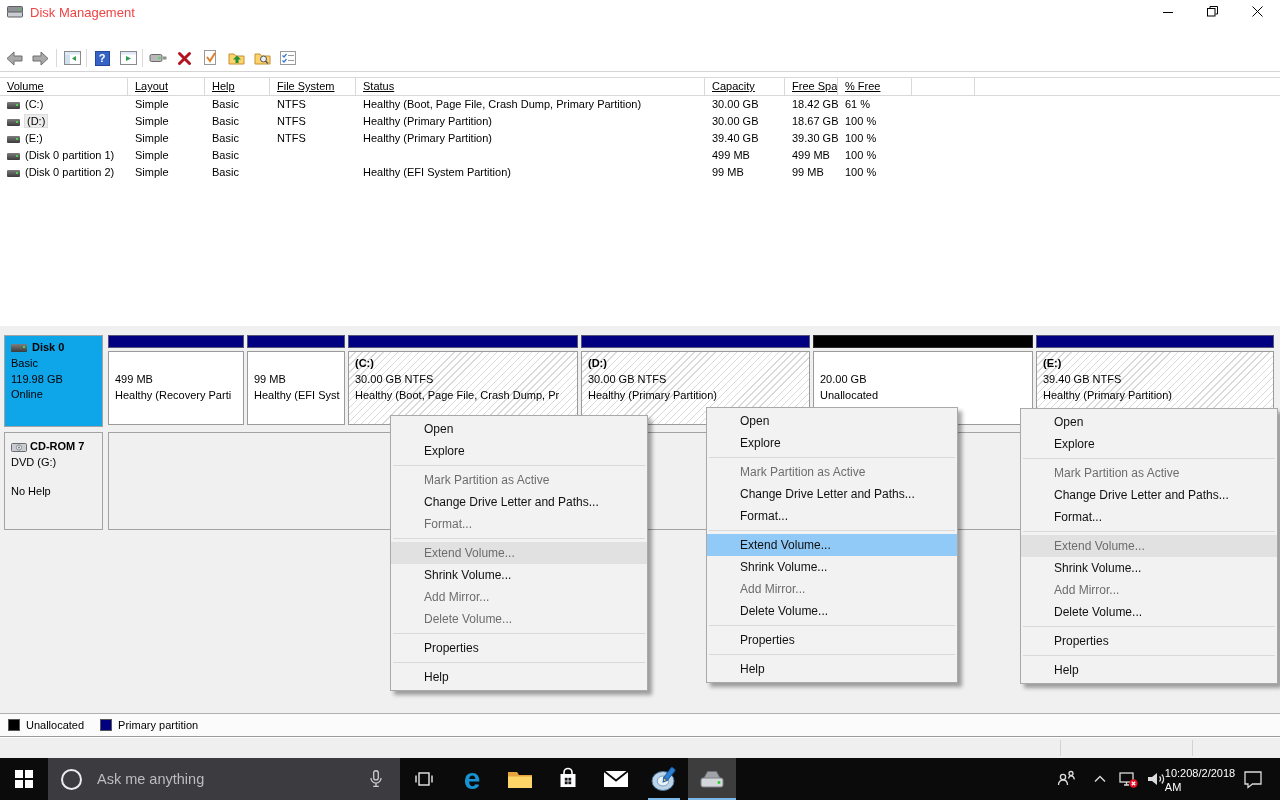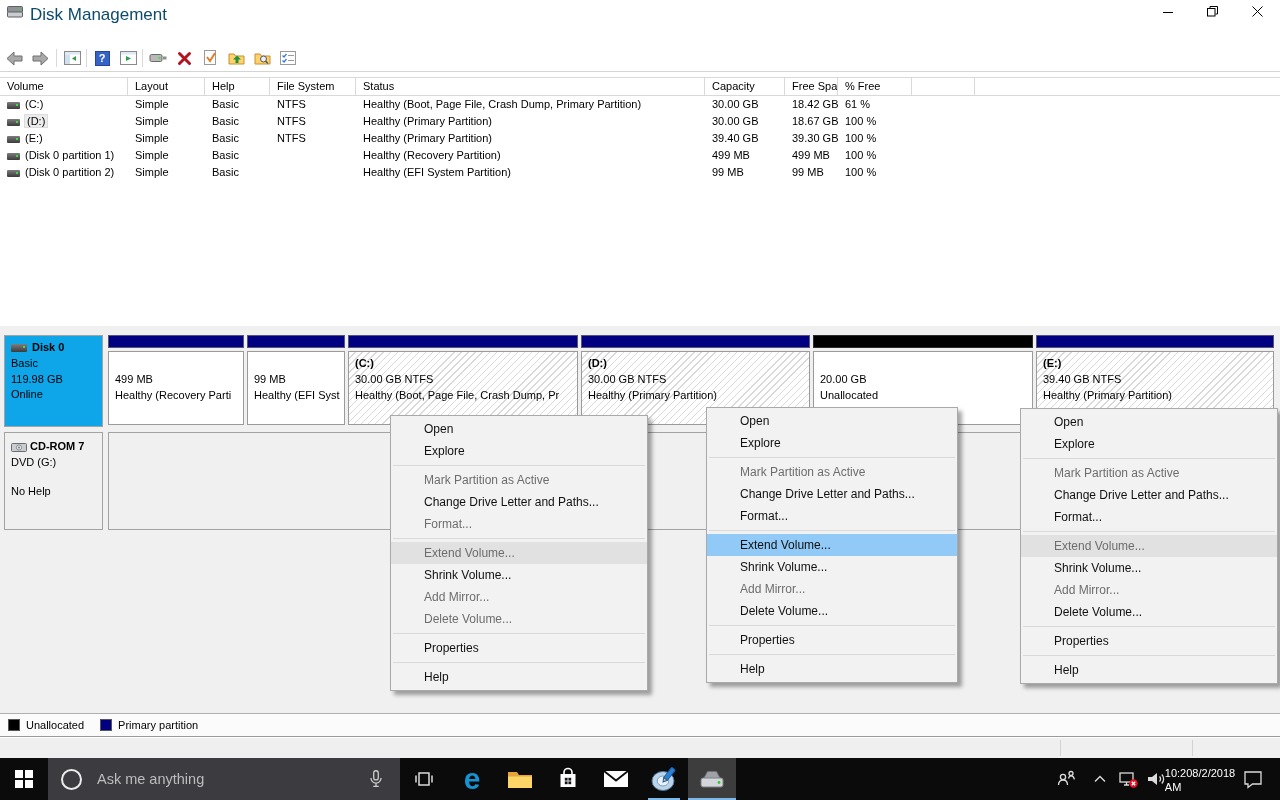--- a/index.html
+++ b/index.html
@@ -3,38 +3,38 @@
 <meta charset="utf-8">
 <style>
   * { margin:0; padding:0; box-sizing:border-box; }
   html,body { background:#444; }
   body { font-family:"Liberation Sans", sans-serif; }
   #screen { position:relative; width:1280px; height:800px; background:#fff; overflow:hidden; }
 
   
   .titlebar { position:absolute; top:0; left:0; right:0; height:23px; background:#fff; }
   .tb-appicon { position:absolute; left:7px; top:4px; }
-  .tb-title { position:absolute; left:30px; top:5px; font-size:17px; color:#0c4a6e; }
+  .tb-title { position:absolute; left:30px; top:5px; font-size:13px; color:#ef4444; }
   .wbtn { position:absolute; top:0; width:45px; height:23px; display:flex; align-items:center; justify-content:center; }
   #btn-min { right:90px; } #btn-rest { right:45px; } #btn-close { right:0; }
 
   
   .menubar { position:absolute; top:23px; left:0; right:0; height:22px; background:#fff; font-size:12px; }
   .mb-item { display:inline-block; padding:4px 9px 0 9px; height:22px; color:#000; }
 
   
   .toolbar { position:absolute; top:45px; left:0; right:0; height:27px; background:#fff; border-bottom:1px solid #d4d4d4; }
   .ti { position:absolute; top:4px; width:20px; height:18px; display:flex; align-items:center; justify-content:center; }
   .tsep { position:absolute; top:4px; width:1px; height:18px; background:#d9d9d9; }
   .hlp { width:15px; height:15px; background:#3663c6; border:1px solid #24479a; color:#fff; font-weight:bold; font-size:11px; display:flex; align-items:center; justify-content:center; }
 
   
   .listpane { position:absolute; top:72px; left:0; right:0; height:254px; background:#fff; font-size:11px; }
   .lhead { position:absolute; top:5px; left:0; right:0; height:19px; border-top:1px solid #d9d9d9; border-bottom:1px solid #d9d9d9; }
-  .hc { position:absolute; top:0; height:17px; line-height:17px; padding-left:5px; border-right:1px solid #d9d9d9; white-space:nowrap; overflow:hidden; }
+  .hc { position:absolute; top:0; height:17px; line-height:17px; padding-left:5px; border-right:1px solid #d9d9d9; white-space:nowrap; overflow:hidden;text-decoration:underline; }
   .lrows { position:absolute; top:24px; left:0; right:0; }
   .vr { position:relative; height:17px; }
   .vc { position:absolute; top:0; height:17px; line-height:17px; padding-left:5px; white-space:nowrap; overflow:hidden; }
   .co0{left:2px;width:126px} .co1{left:130px;width:75px} .co2{left:207px;width:63px}
   .co3{left:272px;width:84px} .co4{left:358px;width:347px} .co5{left:707px;width:78px}
   .co6{left:787px;width:51px} .co7{left:840px;width:72px} .co8{left:914px;width:61px}
   .drv { display:inline-block; width:13px; height:7px; background:linear-gradient(#7d7d7d,#3b3b3b); border-radius:1px; position:relative; margin-right:5px; vertical-align:middle; }
   .drv::after { content:""; position:absolute; right:2px; top:2px; width:2px; height:2px; background:#49d24e; }
   .drv.lg { width:16px; height:8px; }
   .vsel { background:#ececec; box-shadow:0 0 0 1px #dcdcdc; padding:0 2px; }
@@ -246,21 +246,20 @@
         <span class="vc co4">Healthy (Primary Partition)</span>
         <span class="vc co5">39.40 GB</span>
         <span class="vc co6">39.30 GB</span>
         <span class="vc co7">100 %</span>
       </div>
       <div class="vr">
         <span class="vc co0"><span class="drv"></span><span>(Disk 0 partition 1)</span></span>
         <span class="vc co1">Simple</span>
         <span class="vc co2">Basic</span>
         <span class="vc co3"></span>
-        <span class="vc co4">Healthy (Recovery Partition)</span>
         <span class="vc co5">499 MB</span>
         <span class="vc co6">499 MB</span>
         <span class="vc co7">100 %</span>
       </div>
       <div class="vr">
         <span class="vc co0"><span class="drv"></span><span>(Disk 0 partition 2)</span></span>
         <span class="vc co1">Simple</span>
         <span class="vc co2">Basic</span>
         <span class="vc co3"></span>
         <span class="vc co4">Healthy (EFI System Partition)</span>

